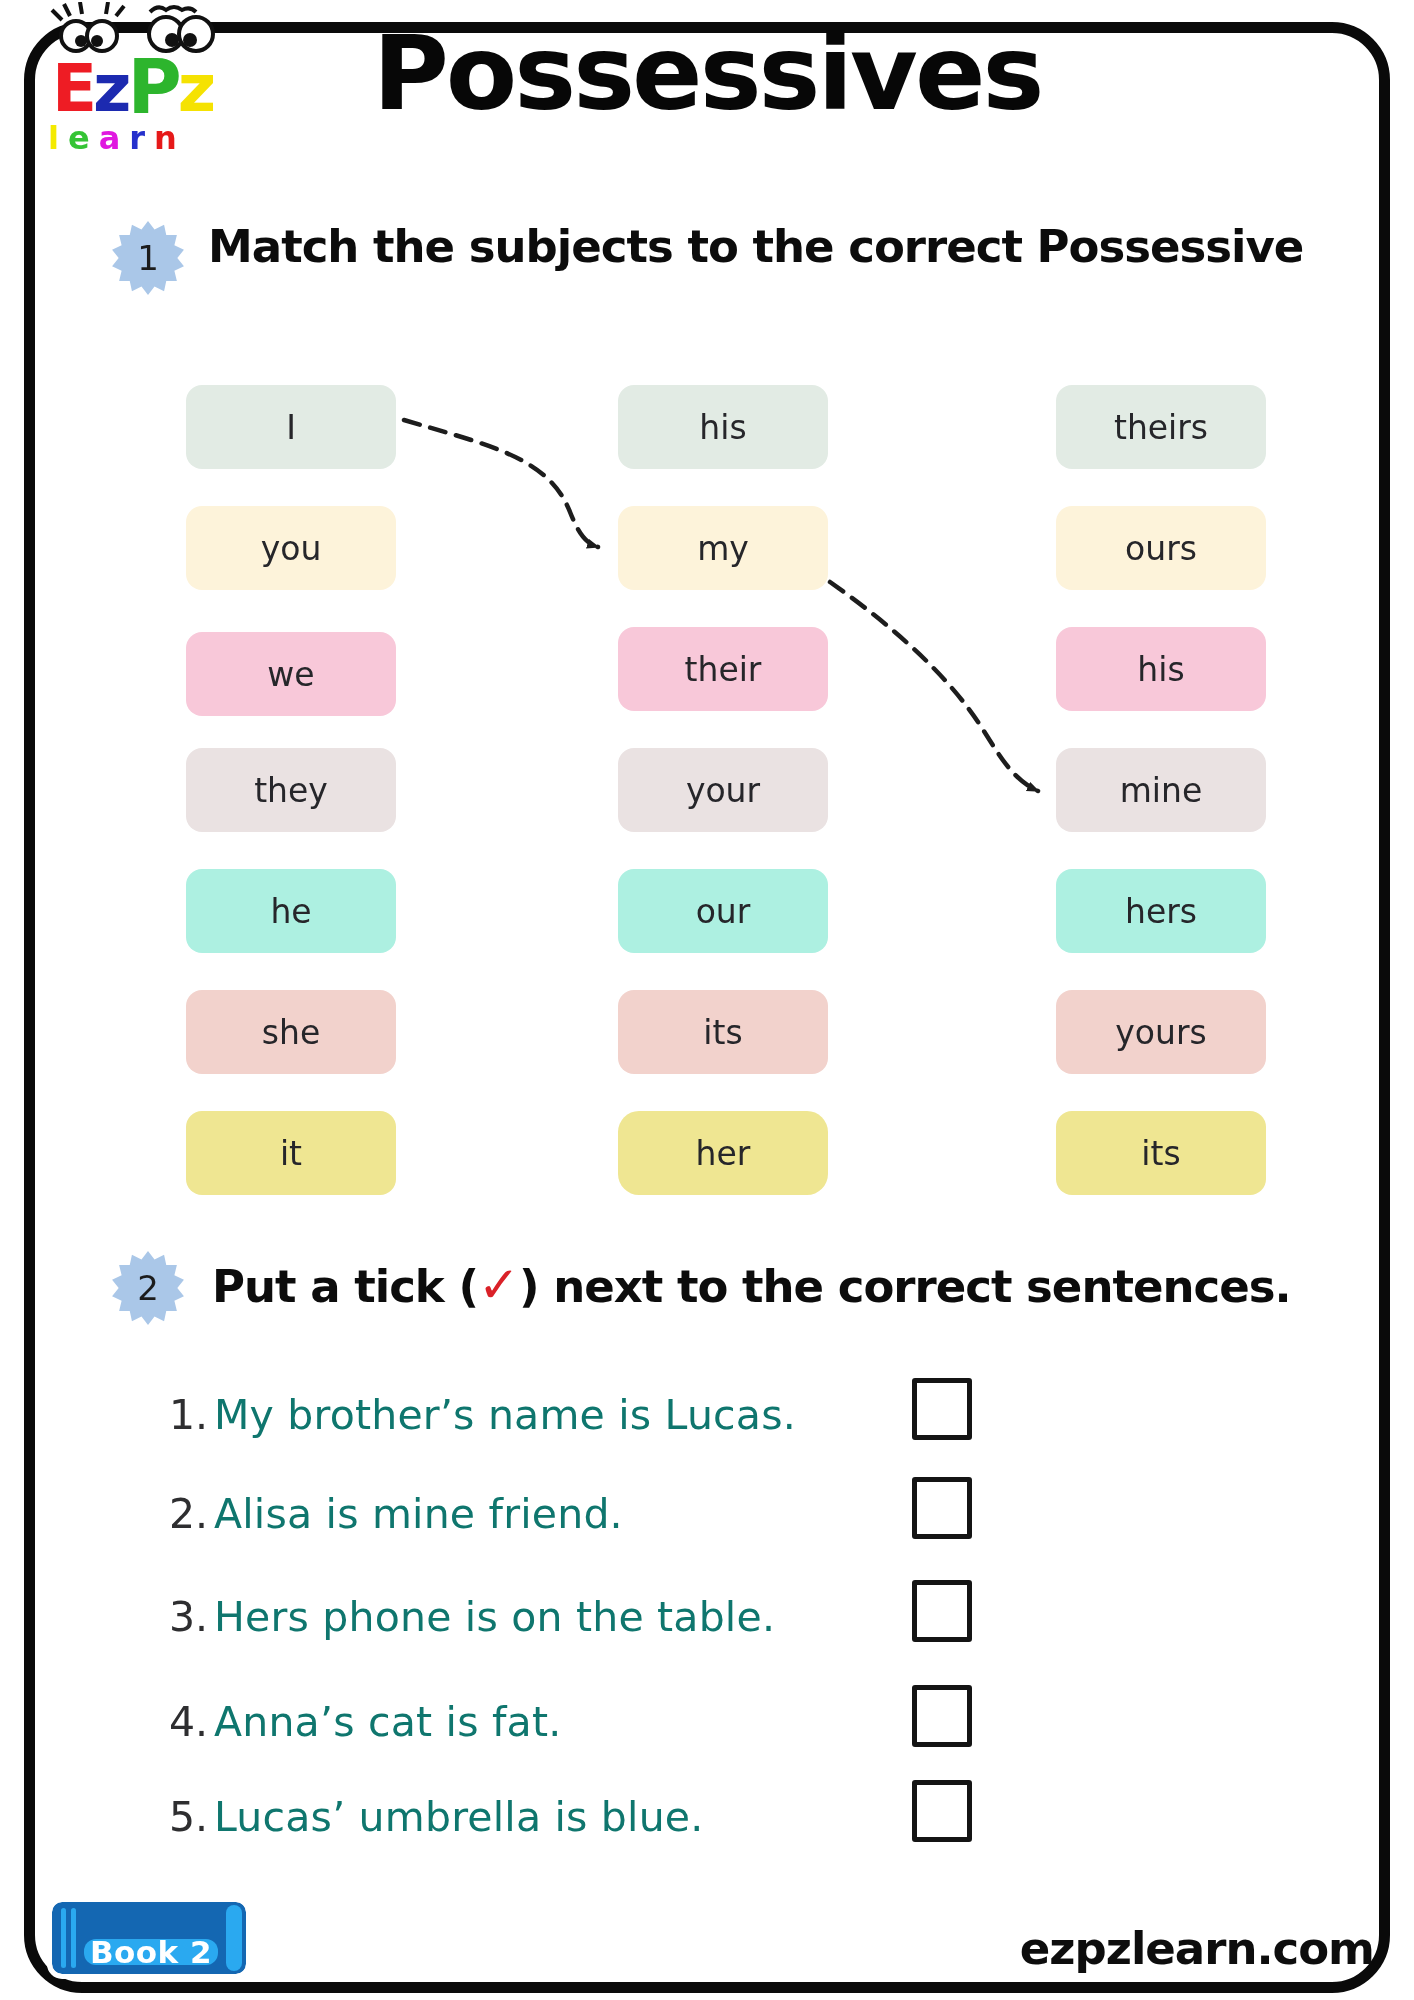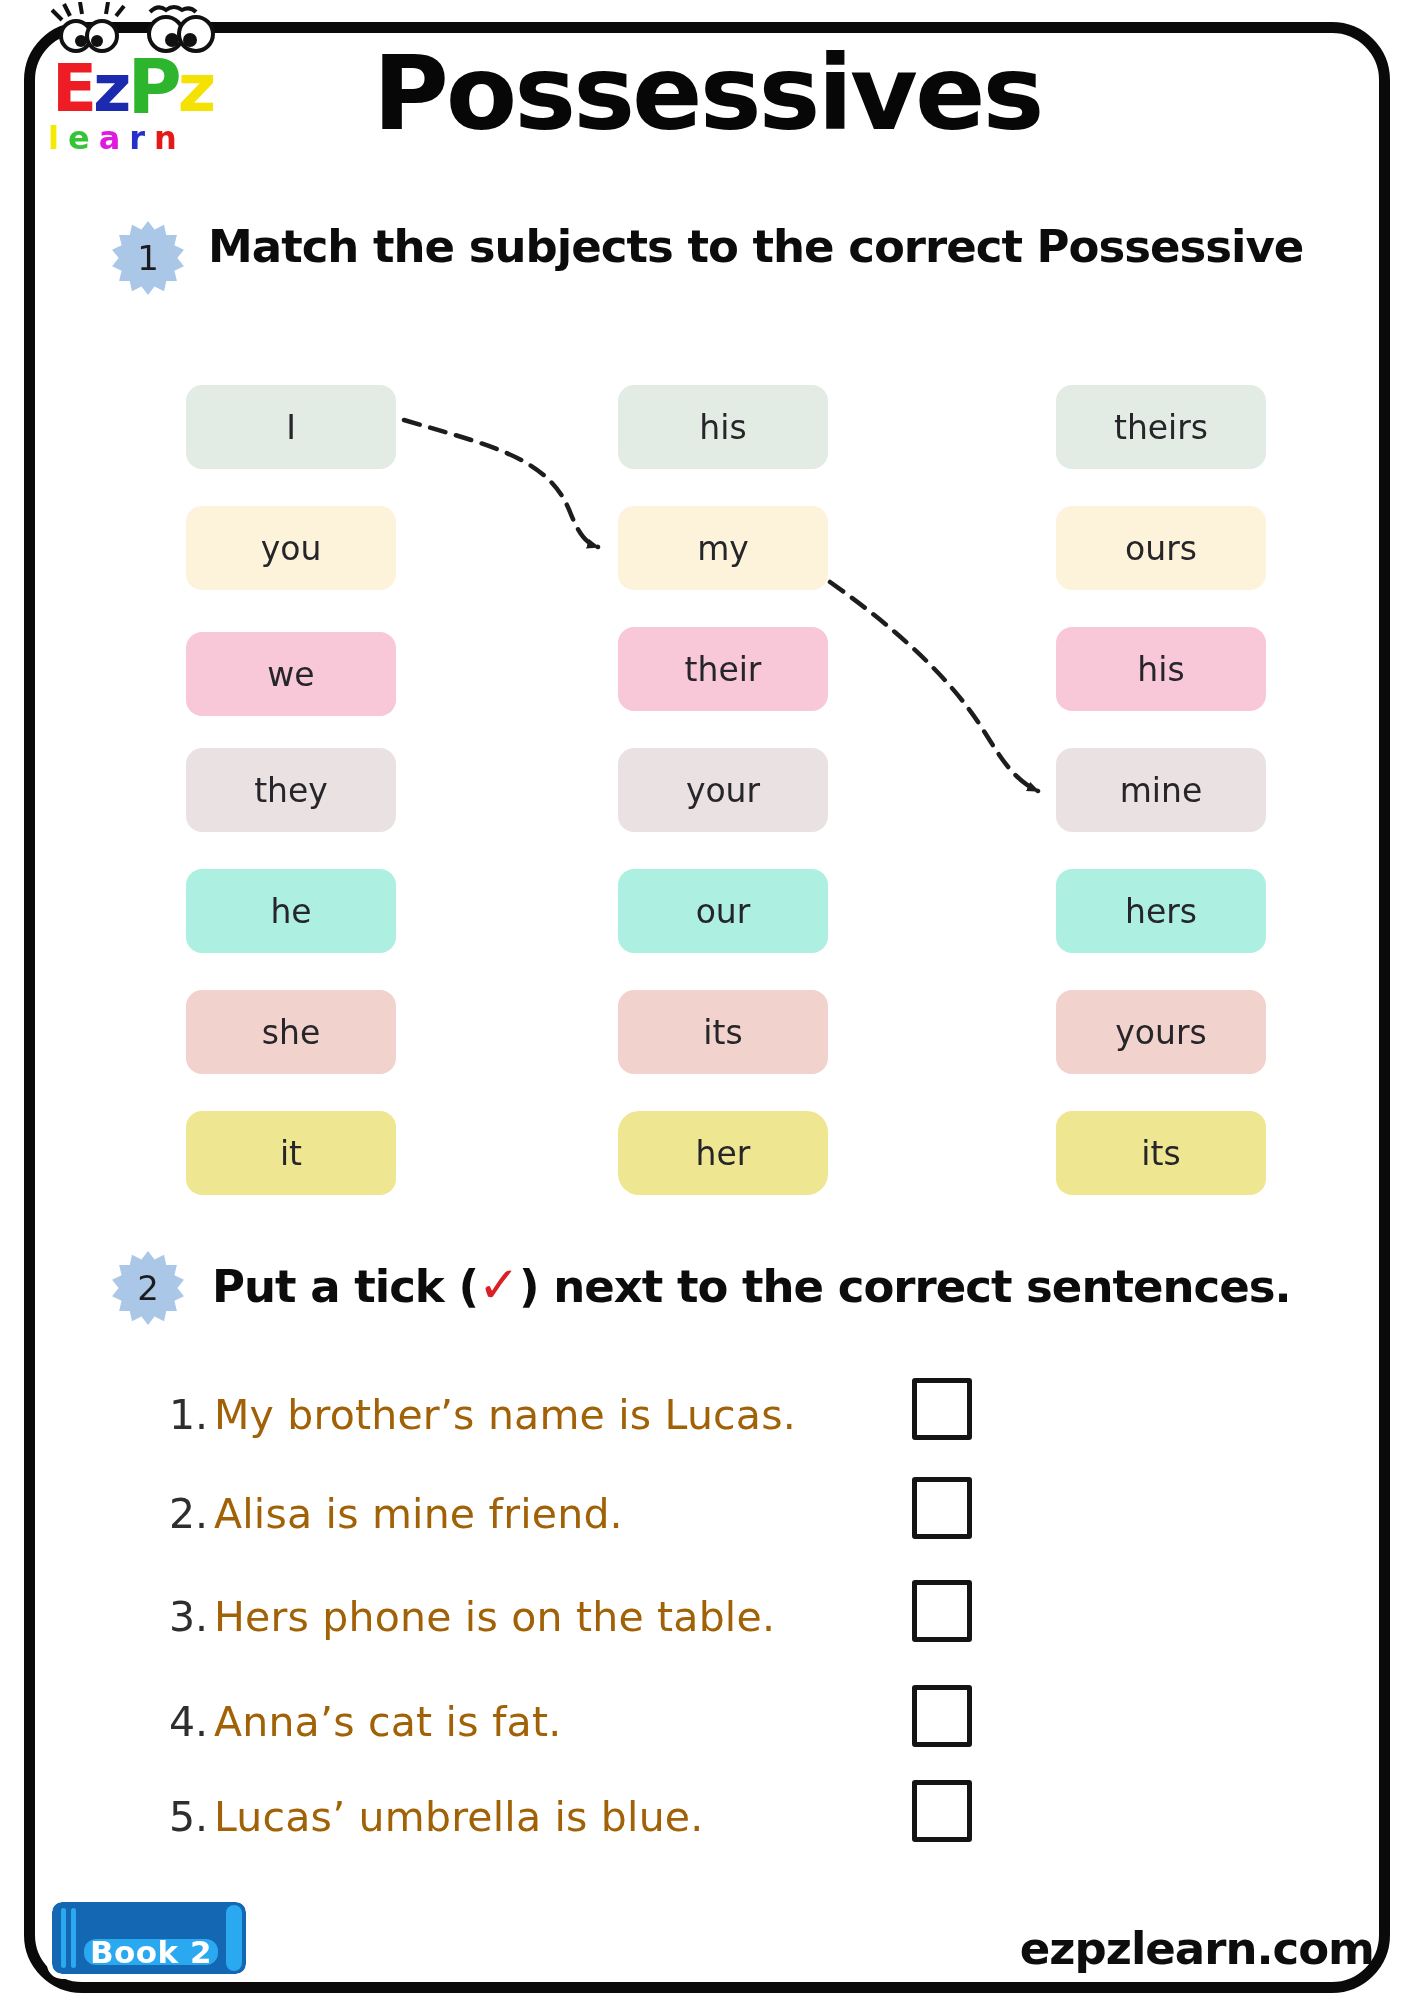--- a/index.html
+++ b/index.html
@@ -16,21 +16,21 @@
   .logo{position:absolute;left:42px;top:2px;width:215px;height:175px;z-index:6;}
   .logo-eyes{position:absolute;left:6px;top:0;}
   .logo-main{position:absolute;left:10px;top:46px;display:flex;align-items:flex-end;z-index:2;}
   .logo-main span{font-size:66px;font-weight:900;line-height:1;letter-spacing:-4px;}
   .logo-main span:nth-child(3){font-size:74px;transform:translateY(2px);}
   .logo-sub{position:absolute;left:6px;top:120px;display:flex;z-index:2;}
   .logo-sub span{font-size:32px;font-weight:900;letter-spacing:0;margin-right:9px;line-height:1;}
   
   .title{
     position:absolute;left:0;top:16px;width:100%;text-align:center;z-index:4;
-    font-size:104px;font-weight:900;letter-spacing:-3px;color:#070707;line-height:1.1;margin-top:20px;
+    font-size:104px;font-weight:900;letter-spacing:-3px;color:#070707;line-height:1.1;
   }
   
   .starburst{position:absolute;width:76px;height:76px;z-index:4;}
   .starburst svg{width:100%;height:100%;}
   .starburst .num{
     position:absolute;left:0;top:0;width:100%;height:100%;
     display:flex;align-items:center;justify-content:center;
     font-size:34px;font-weight:500;color:#1c1c1c;
   }
   .badge-1{left:110px;top:220px;}
@@ -44,21 +44,21 @@
   .pill{
     position:absolute;width:210px;height:84px;border-radius:16px;z-index:2;
     display:flex;align-items:center;justify-content:center;
     font-size:33px;color:#26262a;
   }
   .arrows{position:absolute;left:0;top:0;width:1414px;height:2000px;z-index:3;pointer-events:none;}
   .arrows path.dash{fill:none;stroke:#1d1d1d;stroke-width:4.5;stroke-linecap:round;stroke-dasharray:16 11;}
   
   .sentence-row{position:absolute;left:160px;height:62px;display:flex;align-items:center;z-index:2;}
   .sentence-num{display:inline-block;width:48px;text-align:right;font-size:41px;color:#2e2e30;}
-  .sentence-text{font-size:41px;color:#a16207;margin-left:6px;letter-spacing:0.2px;}
+  .sentence-text{font-size:41px;color:#0f766e;margin-left:6px;letter-spacing:0.2px;}
   .checkbox{
     position:absolute;left:912px;width:50px;height:52px;z-index:2;
     border:5px solid #141414;border-radius:3px;background:#fff;
   }
   
   .book-badge{
     position:absolute;left:52px;top:1902px;width:194px;height:72px;z-index:6;
     background:#1467b2;border-radius:10px;outline:5px solid #ffffff;
   }
   .book-badge .stripe{position:absolute;top:6px;bottom:6px;width:5px;background:#2aa9f0;border-radius:3px;}

